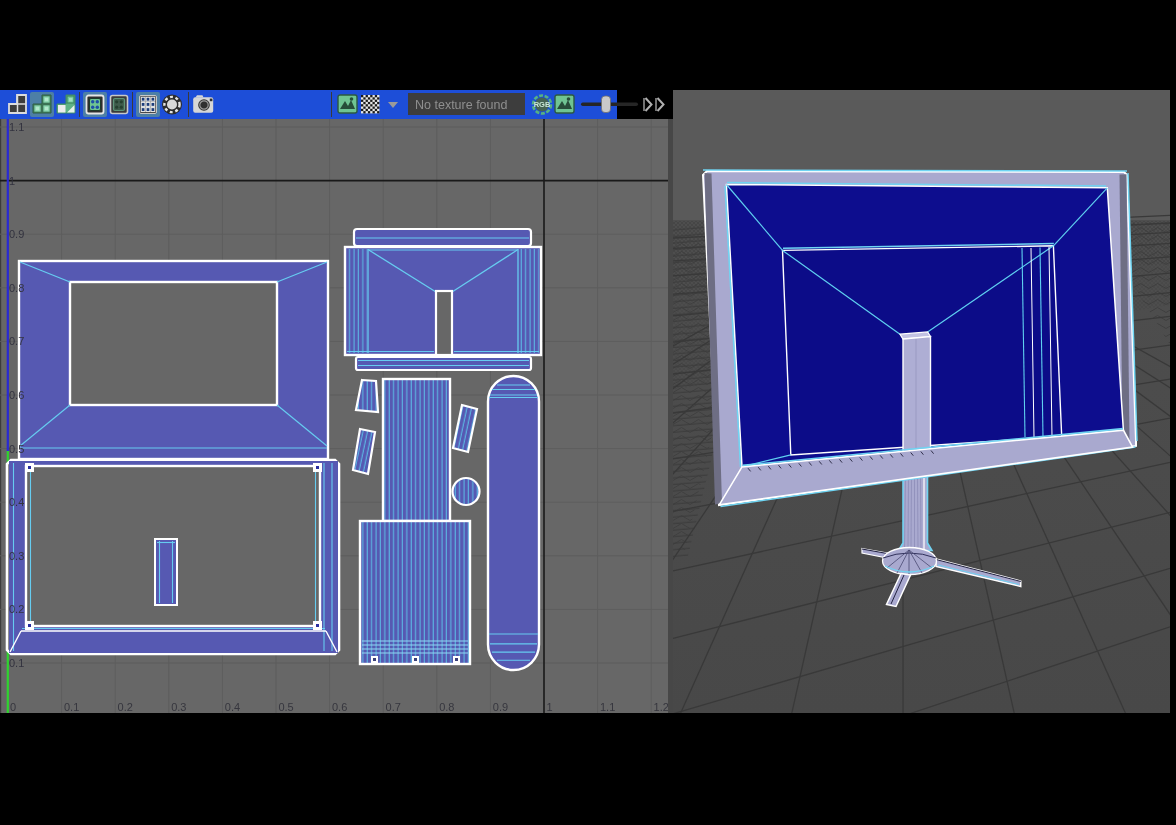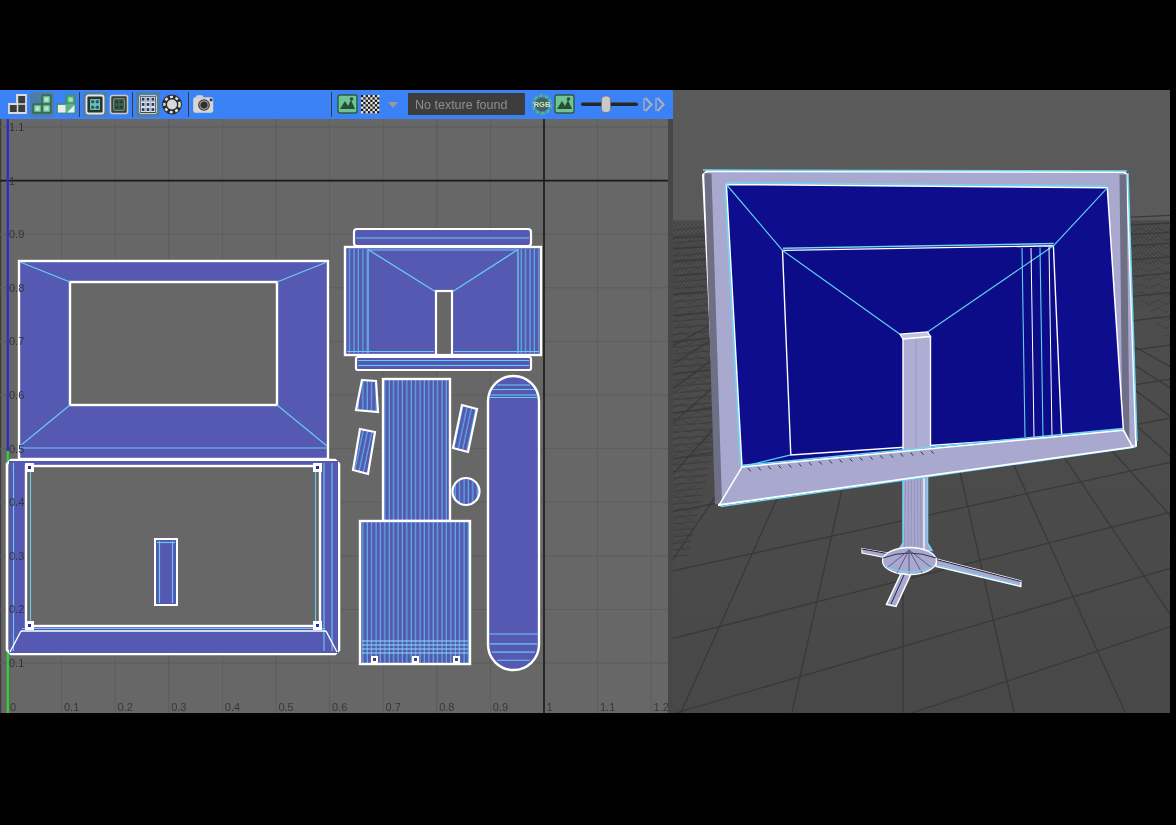--- a/index.html
+++ b/index.html
@@ -1,15 +1,15 @@
 <!DOCTYPE html>
 <html><head><meta charset="utf-8"><style>
 html,body{margin:0;padding:0;background:#000;}
 body{position:relative;width:1176px;height:825px;overflow:hidden;font-family:"Liberation Sans",sans-serif;}
-#toolbar{position:absolute;left:0;top:90px;width:673px;height:29px;background:#3b82f6;}
+#toolbar{position:absolute;left:0;top:90px;width:617px;height:29px;background:#1d4ed8;}
 #uv{position:absolute;left:0;top:119px;width:668px;height:594px;background:#676767;}
 #div{position:absolute;left:668px;top:119px;width:5px;height:594px;background:#474747;}
 #vp{position:absolute;left:673px;top:90px;width:497px;height:623px;background:#585858;}
 </style></head><body>
 <div id="toolbar">
 <svg width="673" height="29" viewBox="0 0 673 29">
 
 <g transform="translate(9,5)">
 <path d="M8 0 h9 v18 h-17 v-9 h8 z" fill="#3c3c3c" stroke="#dcdcdc" stroke-width="1.8"></path>
 <line x1="8.5" y1="9" x2="17" y2="9" stroke="#dcdcdc" stroke-width="1.5"></line>

